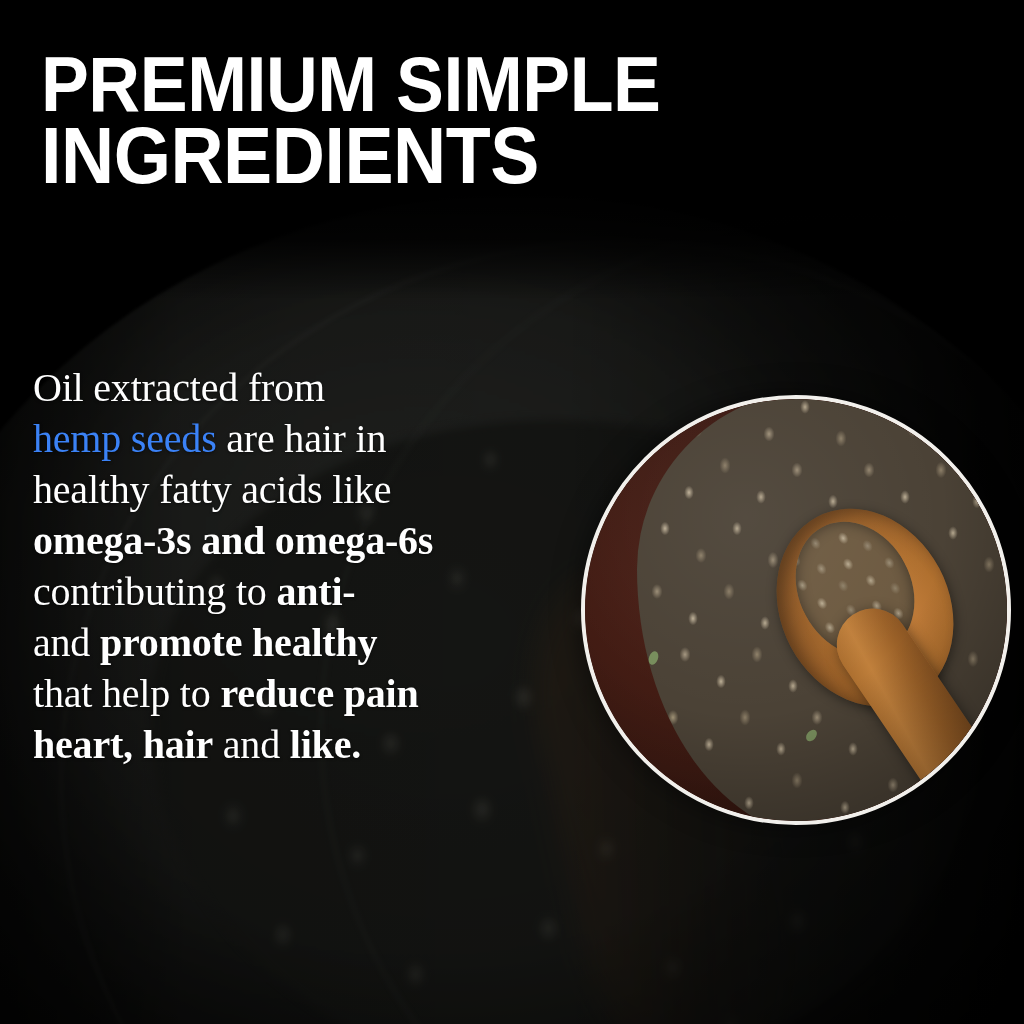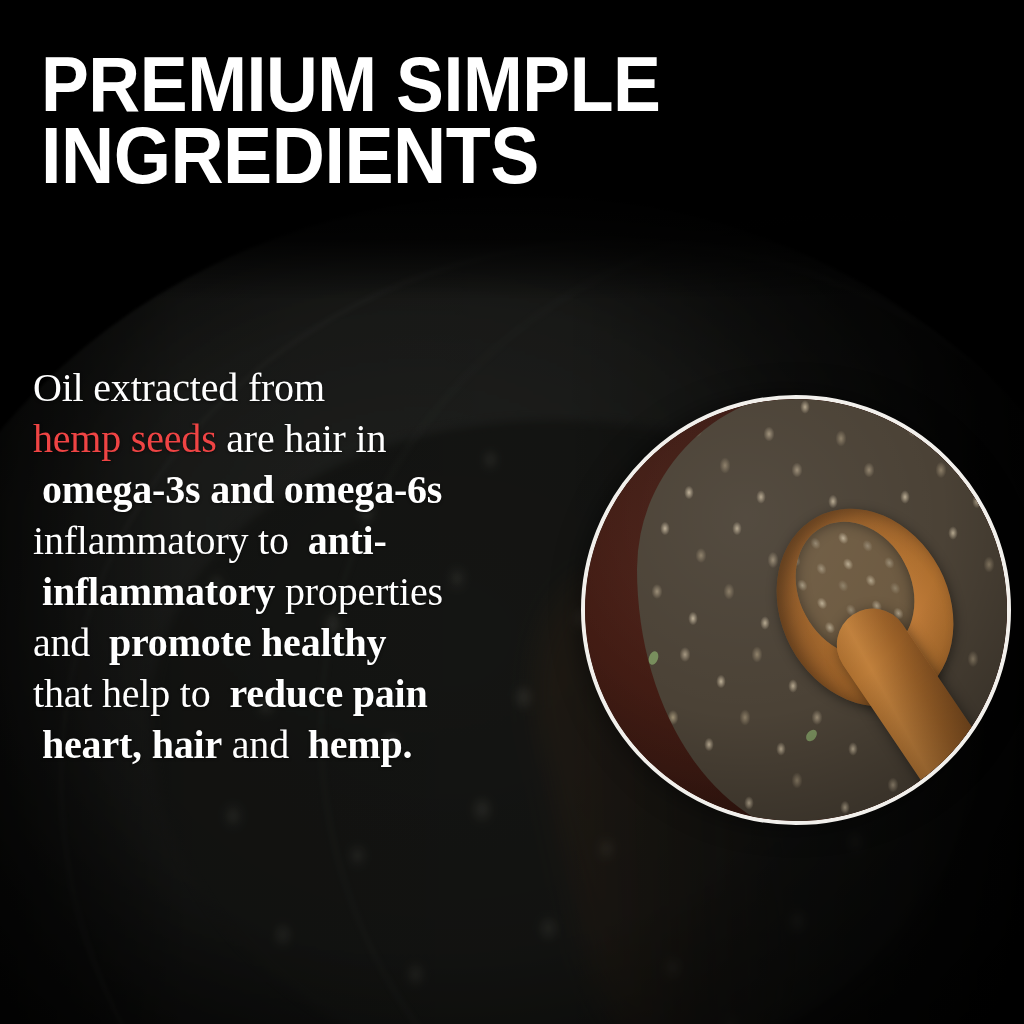--- a/index.html
+++ b/index.html
@@ -168,22 +168,22 @@
     z-index: 6;
     color: #ffffff;
     font-family: Liberation Serif, serif;
     font-weight: 400;
     font-size: 40px;
     line-height: 51px;
     letter-spacing: -0.2px;
     text-shadow: 0 1px 3px rgba(0,0,0,0.55);
   }
   .body-copy .line { display: block; white-space: nowrap; }
-  .body-copy b { font-weight: 700; margin-left: 9px; }
-  .accent-green { color: #ef4444; }
+  .body-copy b { font-weight: 700; }
+  .accent-green { color: #3b82f6; }
 
   
   .circle-photo {
     position: absolute;
     left: 581px;
     top: 395px;
     width: 430px;
     height: 430px;
     border-radius: 50%;
     border: 4px solid #f2f0ec;
@@ -363,43 +363,43 @@
   <div class="body-copy">
     <span class="line">
       <span>Oil extracted from</span>
     </span>
 
     <span class="line">
       <span class="accent-green">hemp seeds</span><span> are hair in</span>
     </span>
 
 
+    <span class="line">
+      <span>healthy fatty acids like</span>
+    </span>
 
     <span class="line">
       <b>omega-3s and omega-6s</b>
     </span>
 
     <span class="line">
-      <span>inflammatory to </span><b>anti-</b>
-    </span>
-
-    <span class="line">
-      <b>inflammatory</b><span> properties</span>
-    </span>
+      <span>contributing to </span><b>anti-</b>
+    </span>
+
 
     <span class="line">
       <span>and </span><b>promote healthy</b>
     </span>
 
     <span class="line">
       <span>that help to </span><b>reduce pain</b>
     </span>
 
     <span class="line">
-      <b>heart, hair</b><span> and </span><b>hemp.</b>
+      <b>heart, hair</b><span> and </span><b>like.</b>
     </span>
   </div>
 
   <div class="circle-photo">
     <div class="cp-inner">
       <div class="cp-bowl"></div>
       <div class="cp-seeds"></div>
       <div class="cp-greenseed" style="left:64px;top:252px;width:9px;height:14px;transform:rotate(20deg);"></div>
       <div class="cp-greenseed" style="left:296px;top:178px;width:8px;height:12px;transform:rotate(-15deg);background:#6d8a72;"></div>
       <div class="cp-greenseed" style="left:222px;top:330px;width:9px;height:13px;transform:rotate(40deg);"></div>

